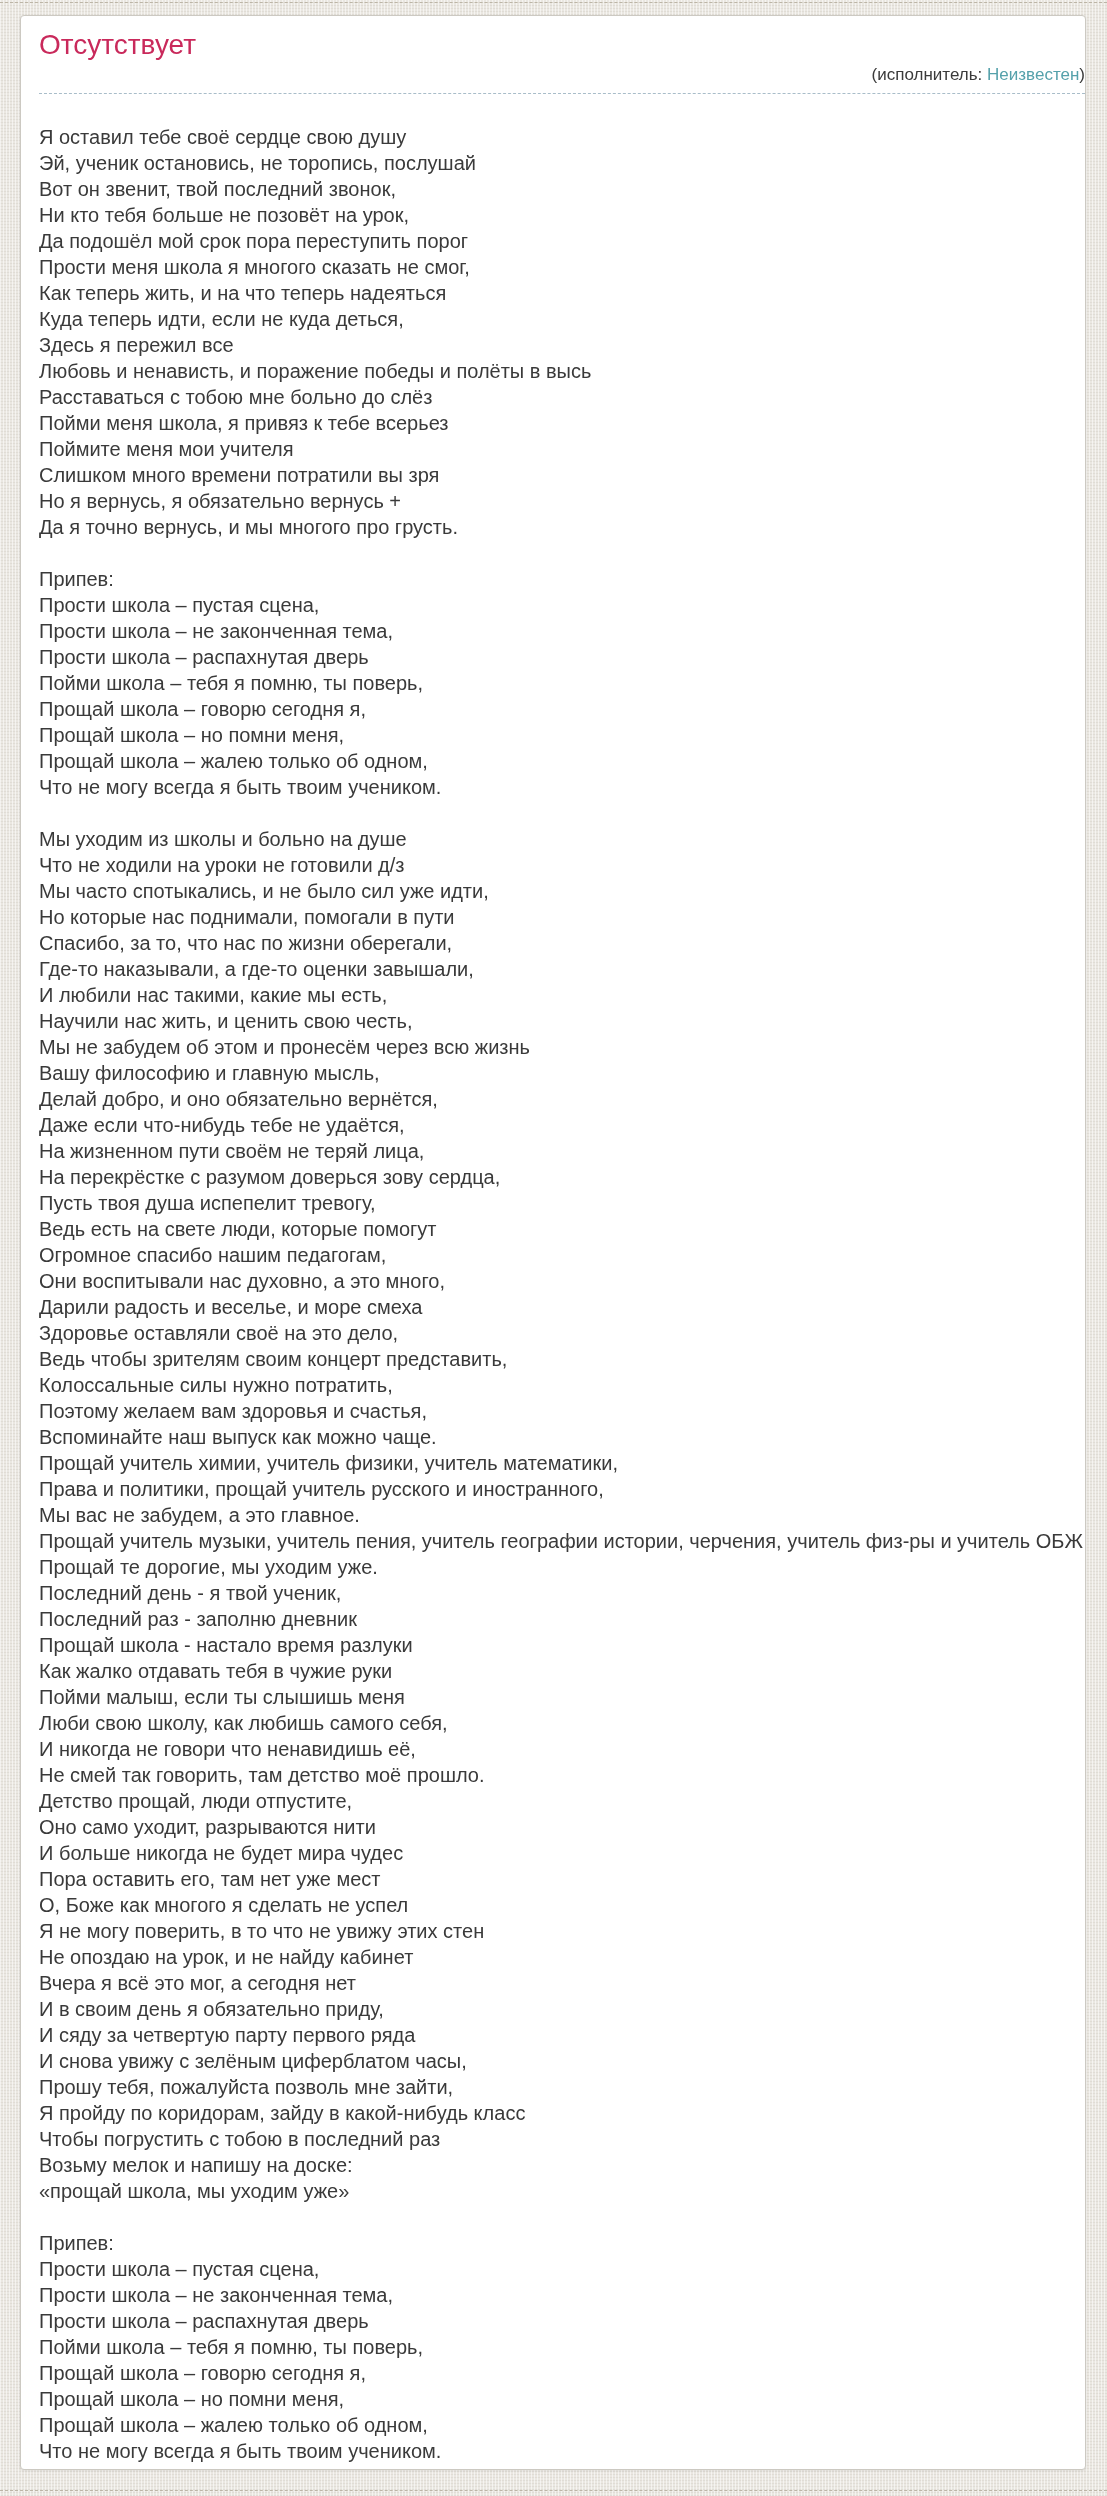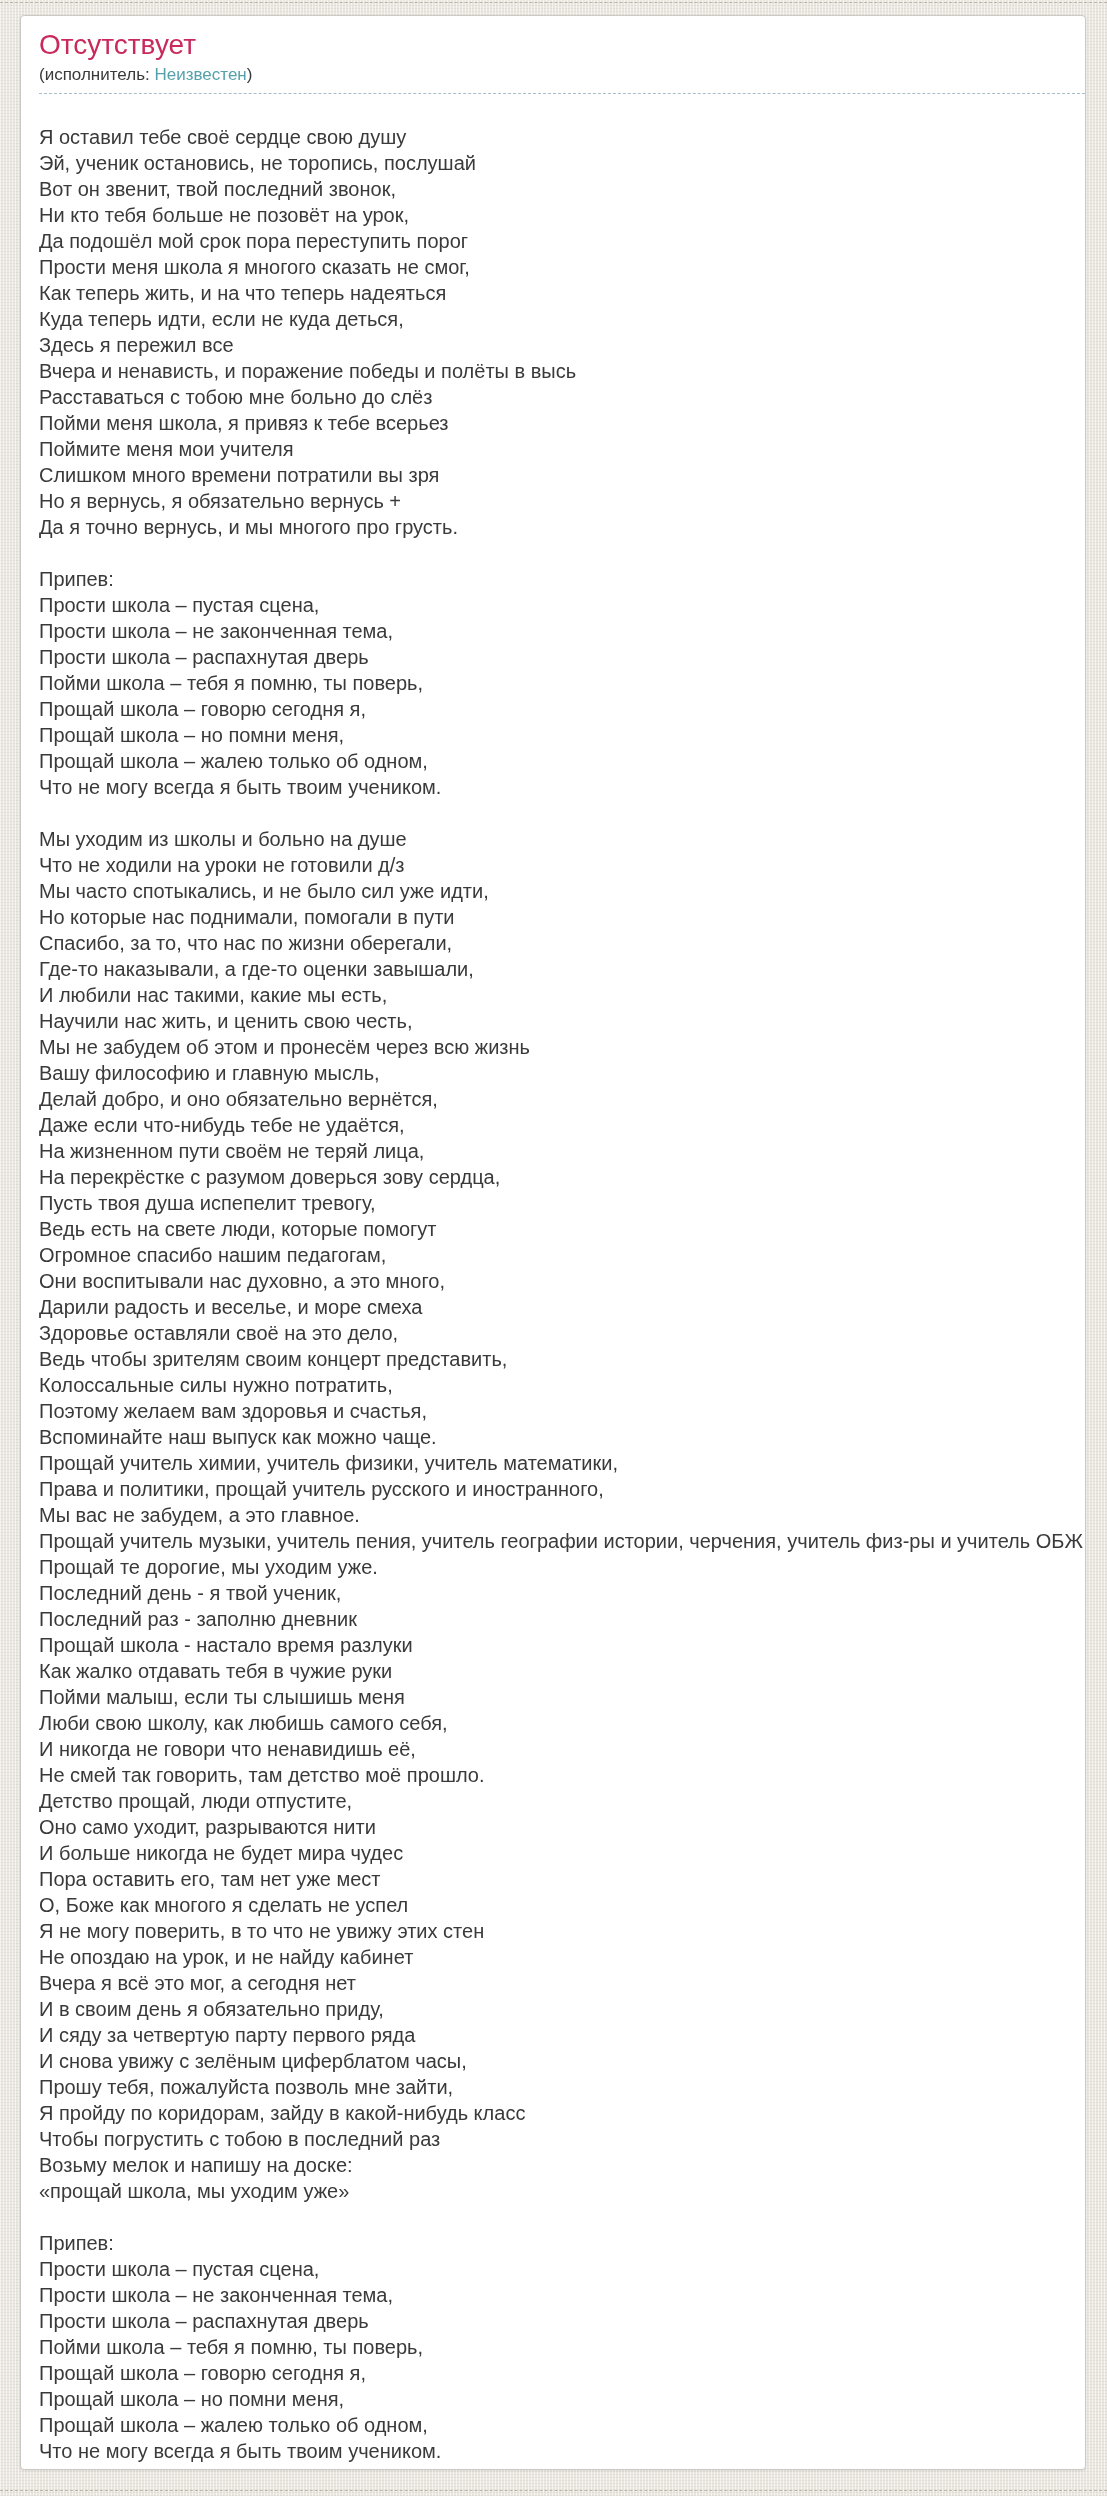--- a/index.html
+++ b/index.html
@@ -52,20 +52,21 @@
     font-size:28px;
     line-height:31px;
     font-weight:400;
     color:#c9295b;
   }
   .artist-line{
     margin-top:4px;
     font-size:17px;
     line-height:21px;
     color:#3a3a3a;
+    text-align:right;
   }
   .artist-link{
     color:#55a1ab;
     text-decoration:none;
     cursor:pointer;
   }
   .lyrics{
     margin:30px 0 0 18px;
     font-size:20px;
     line-height:26px;
@@ -96,21 +97,21 @@
         <div class="stanza">
           <div class="line">Я оставил тебе своё сердце свою душу</div>
           <div class="line">Эй, ученик остановись, не торопись, послушай</div>
           <div class="line">Вот он звенит, твой последний звонок,</div>
           <div class="line">Ни кто тебя больше не позовёт на урок,</div>
           <div class="line">Да подошёл мой срок пора переступить порог</div>
           <div class="line">Прости меня школа я многого сказать не смог,</div>
           <div class="line">Как теперь жить, и на что теперь надеяться</div>
           <div class="line">Куда теперь идти, если не куда деться,</div>
           <div class="line">Здесь я пережил все</div>
-          <div class="line">Вчера и ненависть, и поражение победы и полёты в высь</div>
+          <div class="line">Любовь и ненависть, и поражение победы и полёты в высь</div>
           <div class="line">Расставаться с тобою мне больно до слёз</div>
           <div class="line">Пойми меня школа, я привяз к тебе всерьез</div>
           <div class="line">Поймите меня мои учителя</div>
           <div class="line">Слишком много времени потратили вы зря</div>
           <div class="line">Но я вернусь, я обязательно вернусь +</div>
           <div class="line">Да я точно вернусь, и мы многого про грусть.</div>
         </div>
         <div class="stanza">
           <div class="line">Припев:</div>
           <div class="line">Прости школа – пустая сцена,</div>

